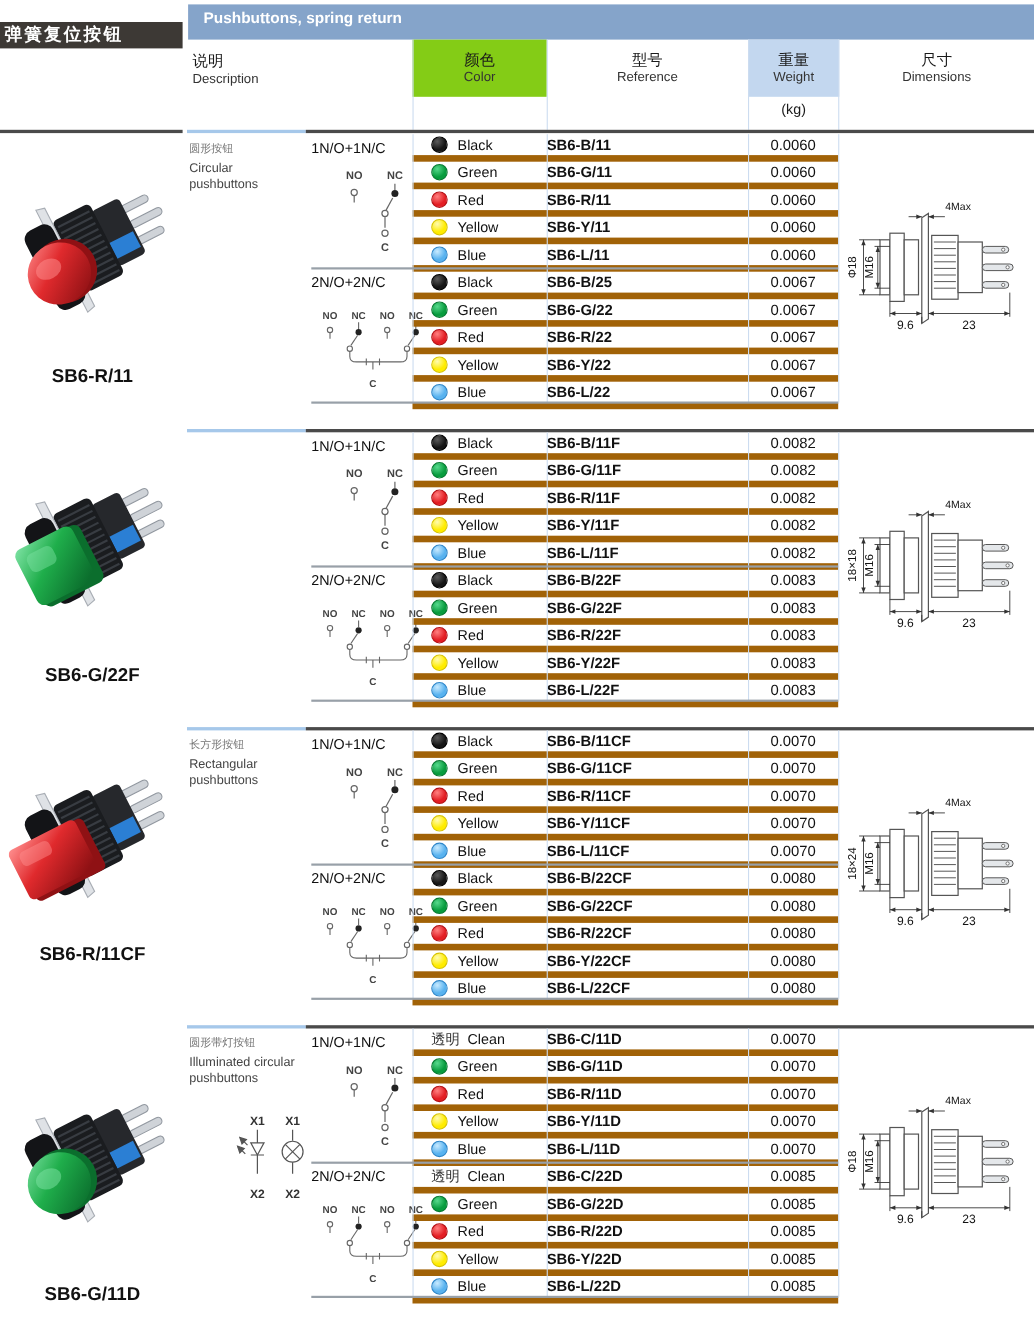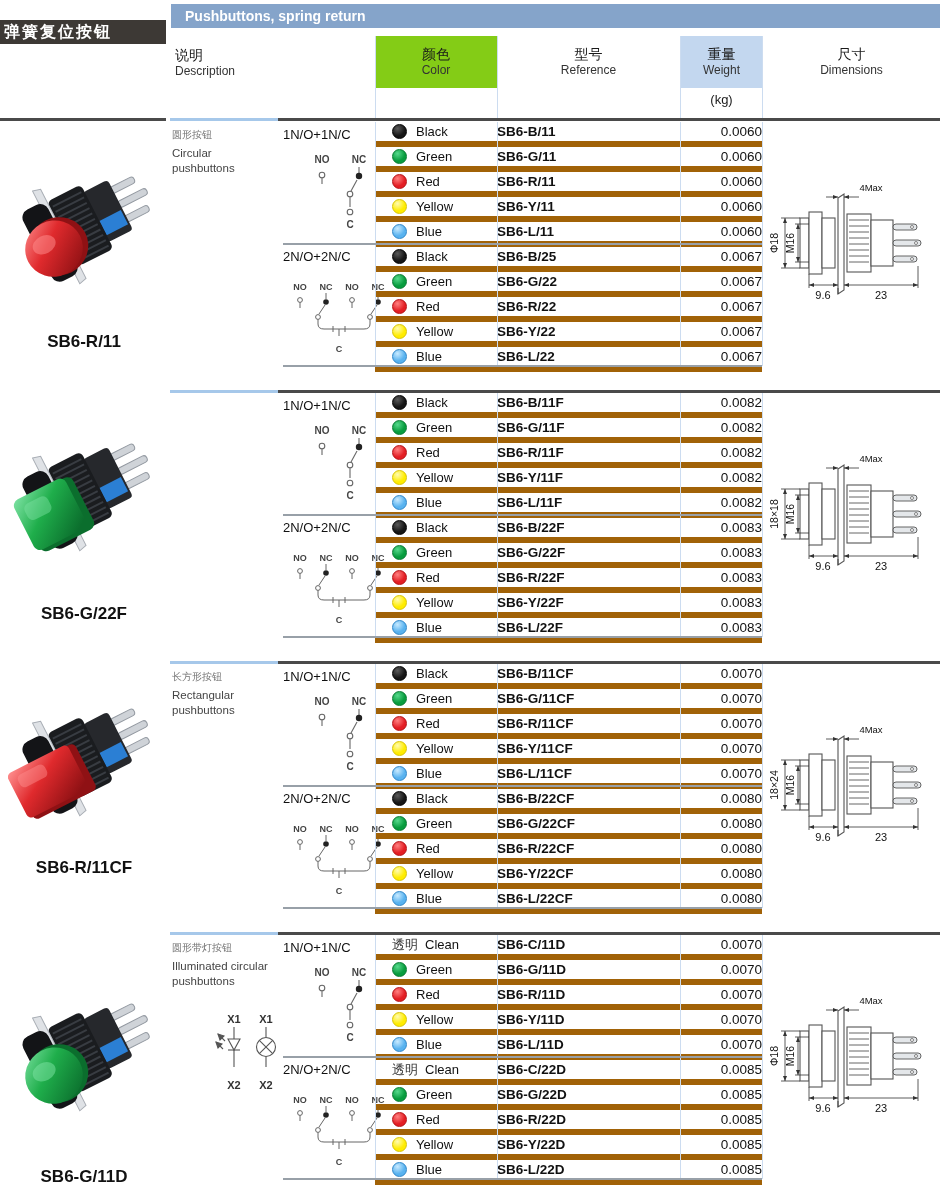--- a/index.html
+++ b/index.html
@@ -3,21 +3,21 @@
 <meta charset="utf-8">
 <style>
   *{margin:0;padding:0;box-sizing:border-box}
   html,body{background:#fff}
   body{font-family:"Liberation Sans","DejaVu Sans",sans-serif;color:#1a1a1a}
   .page{position:relative;width:940px;height:1198px;background:#fff;overflow:hidden}
 
   
   .badge{position:absolute;left:0;top:20px;width:166px;height:24px;background:#3d3935;color:#fff;
          font-size:16px;font-weight:bold;line-height:24px;padding-left:4px;letter-spacing:2px}
-  .bar{position:absolute;left:171px;top:4px;width:769px;height:24px;background:#85a4ca;color:#fff;
+  .bar{position:absolute;left:171px;top:4px;width:769px;height:32px;background:#85a4ca;color:#fff;
        font-size:14px;font-weight:bold;line-height:24px;padding-left:14px}
 
   
   .th{position:absolute}
   .cn{font-size:14px;color:#1a1a1a;line-height:18px}
   .en{font-size:12px;color:#333;line-height:15px}
   .th-desc{left:175px;top:46px}
   .th-color{left:375px;top:36px;width:122px;height:52px;background:#84cc16;text-align:center;padding-top:9px}
   .th-ref{left:497px;top:45px;width:183px;text-align:center}
   .th-weight{left:680px;top:36px;width:83px;height:52px;background:#c3d7ef;text-align:center;padding-top:9px}
@@ -47,21 +47,21 @@
   .illum{position:absolute;left:202px;top:76px}
 
   
   .rows{position:absolute;left:375px;top:0;width:387px}
   .row{display:flex;height:25px;border-bottom:6px solid #a16207;align-items:center}
   .c-color{width:122px;display:flex;align-items:center;padding-left:17px}
   .sw{width:15px;height:15px;border-radius:50%;margin-right:9px;flex:none}
   .cn-clear{font-size:13px;color:#333;margin-right:7px}
   .c-label{font-size:13px;color:#111}
   .c-ref{width:183px;font-weight:bold;font-size:13.5px;color:#111}
-  .c-wt{width:82px;text-align:right;font-size:13.5px;color:#111}
+  .c-wt{width:82px;text-align:center;font-size:13.5px;color:#111}
   .vline{position:absolute;top:0;width:1px;height:244px;background:#ccdcf0}
   .gdivider{position:absolute;left:283px;width:479px;top:121px;height:2px;background:#98a0a8}
   .bline{position:absolute;left:283px;width:479px;top:243px;height:2px;background:#98a0a8}
   .dim{position:absolute;left:770px;top:58px}
   svg text{font-family:"Liberation Sans","DejaVu Sans",sans-serif}
 </style>
 </head>
 <body>
 
 <div class="page">

